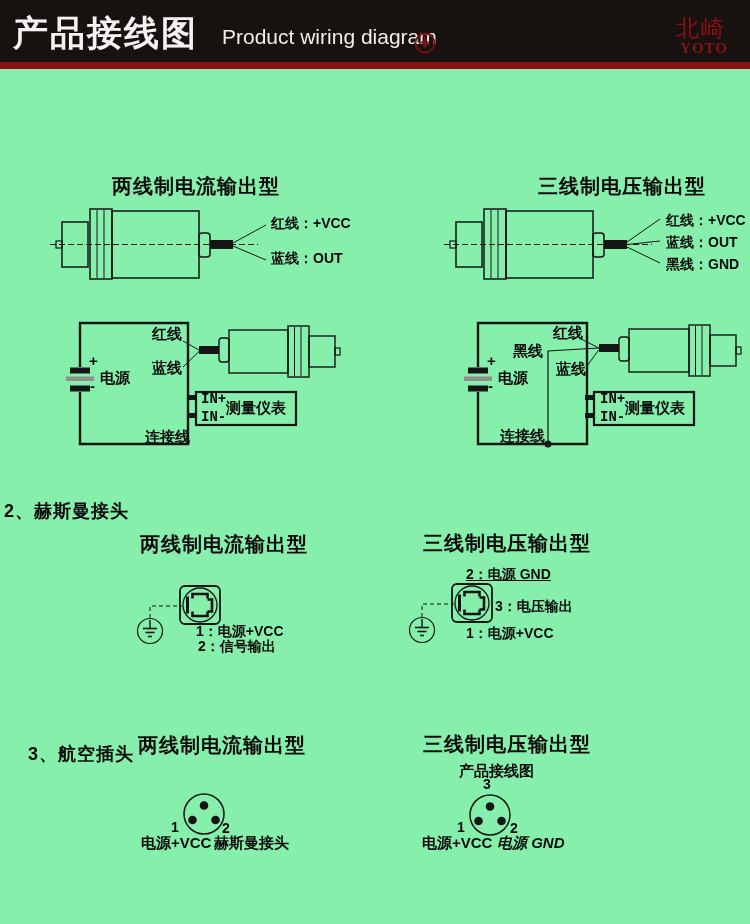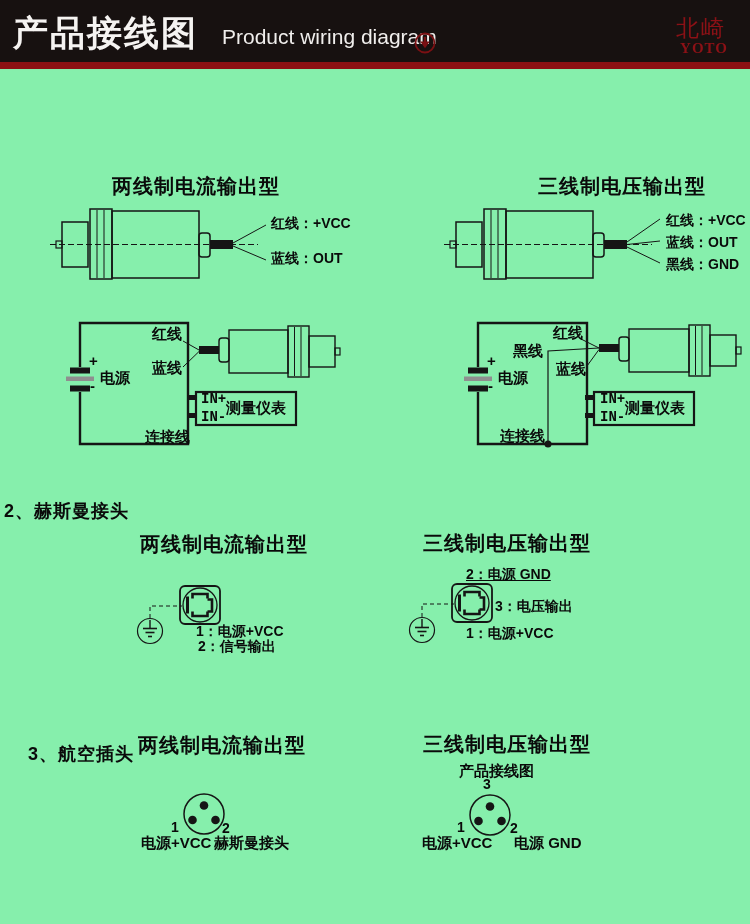--- a/index.html
+++ b/index.html
@@ -211,15 +211,15 @@
   <div class="lbl f14" style="left:171px;top:819px;">1</div>
   <div class="lbl f14" style="left:222px;top:820px;">2</div>
   <div class="lbl f15" style="left:141px;top:834px;">电源+VCC</div>
   <div class="lbl f15" style="left:214px;top:834px;">赫斯曼接头</div>
 
   <div class="lbl f15" style="left:459px;top:762px;">产品接线图</div>
   <div class="lbl f14" style="left:483px;top:776px;">3</div>
   <div class="lbl f14" style="left:457px;top:819px;">1</div>
   <div class="lbl f14" style="left:510px;top:820px;">2</div>
   <div class="lbl f15" style="left:422px;top:834px;">电源+VCC</div>
-  <div class="lbl f15" style="left:514px;top:834px;">电源 GND</div>
+  <div class="lbl f15" style="left:497px;top:834px;font-style:italic;">电源 GND</div>
 
 </div>
 
 </body></html>

